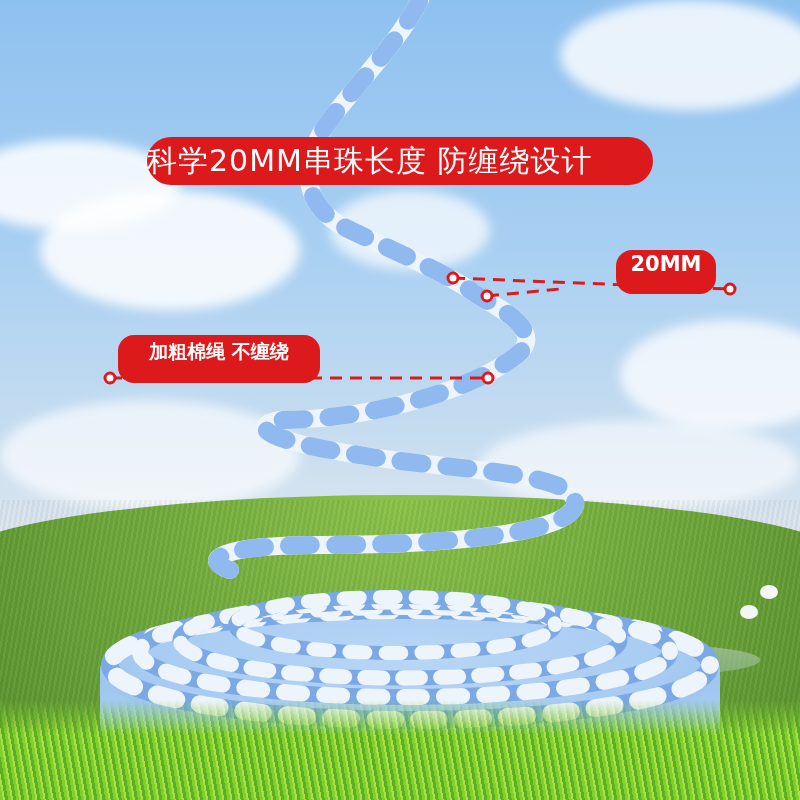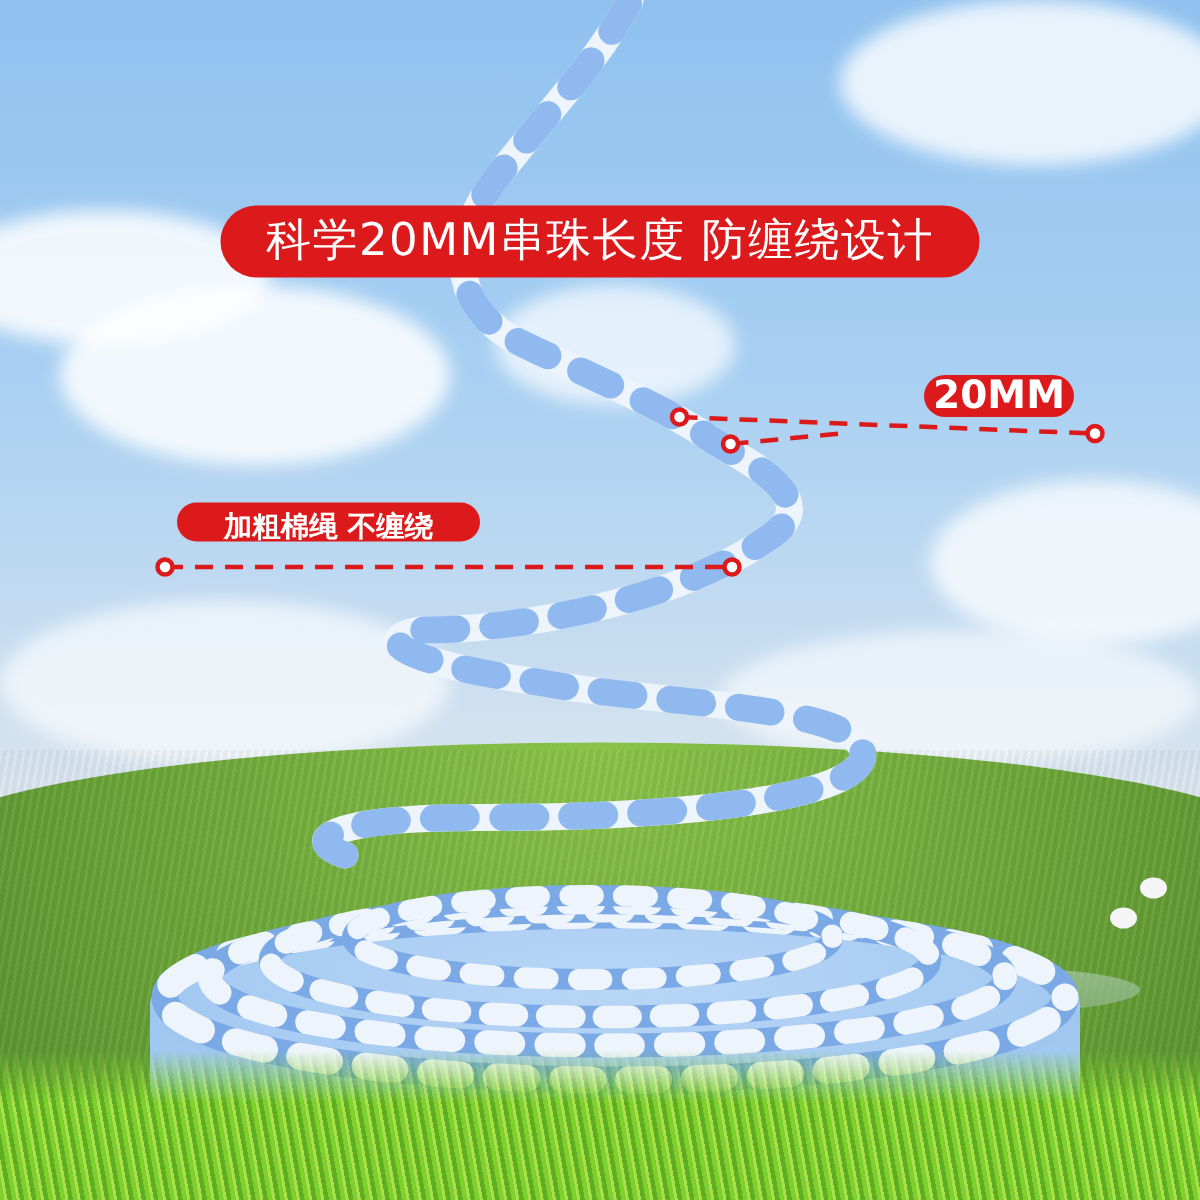--- a/index.html
+++ b/index.html
@@ -24,24 +24,24 @@
   .grass-front { position:absolute; left:0; right:0; top:700px; bottom:0;
     background: repeating-linear-gradient(80deg, #7fcf2f 0 3px, #a8e04a 3px 5px, #5fae22 5px 8px);
     -webkit-mask: linear-gradient(180deg, transparent 0%, #000 35%);
             mask: linear-gradient(180deg, transparent 0%, #000 35%); }
   svg.rope { position:absolute; left:0; top:0; width:800px; height:800px; }
   .title { position:absolute; left:0; right:0; top:48px; text-align:center;
     font-family:"DejaVu Sans", sans-serif; font-weight:bold; font-size:66px; letter-spacing:2px; color:#fff;
     text-shadow: 0 0 0 #2f70c9, 3px 3px 0 #2f70c9, -3px -3px 0 #2f70c9, 3px -3px 0 #2f70c9, -3px 3px 0 #2f70c9,
                  4px 0 0 #2f70c9, -4px 0 0 #2f70c9, 0 4px 0 #2f70c9, 0 -4px 0 #2f70c9; }
   .subtitle-pill { position:absolute; left:147px; top:137px; width:506px; height:48px; border-radius:24px;
-    background:#dc1a1c; color:#fff; font-size:30px; line-height:48px; text-align:center; letter-spacing:1px; }
+    background:#dc1a1c; color:#fff; font-size:30px; line-height:48px; text-align:left; letter-spacing:1px; }
   .label-pill { position:absolute; background:#dc1a1c; color:#fff; font-weight:bold; border-radius:16px; text-align:center; }
-  .label-20mm { left:616px; top:250px; width:100px; height:28px; font-size:26px; line-height:28px; }
-  .label-cord { left:118px; top:335px; width:202px; height:26px; font-size:19px; line-height:32px; }
+  .label-20mm { left:616px; top:250px; width:100px; height:44px; font-size:21px; line-height:28px; }
+  .label-cord { left:118px; top:335px; width:202px; height:48px; font-size:19px; line-height:32px; }
 </style>
 </head>
 <body>
 
 <div class="canvas">
 
   <div class="cloud" style="left:-40px;top:140px;width:220px;height:90px;"></div>
   <div class="cloud" style="left:40px;top:190px;width:260px;height:120px;"></div>
   <div class="cloud" style="left:330px;top:190px;width:160px;height:80px;opacity:.7"></div>
   <div class="cloud" style="left:560px;top:0px;width:260px;height:110px;opacity:.8"></div>

